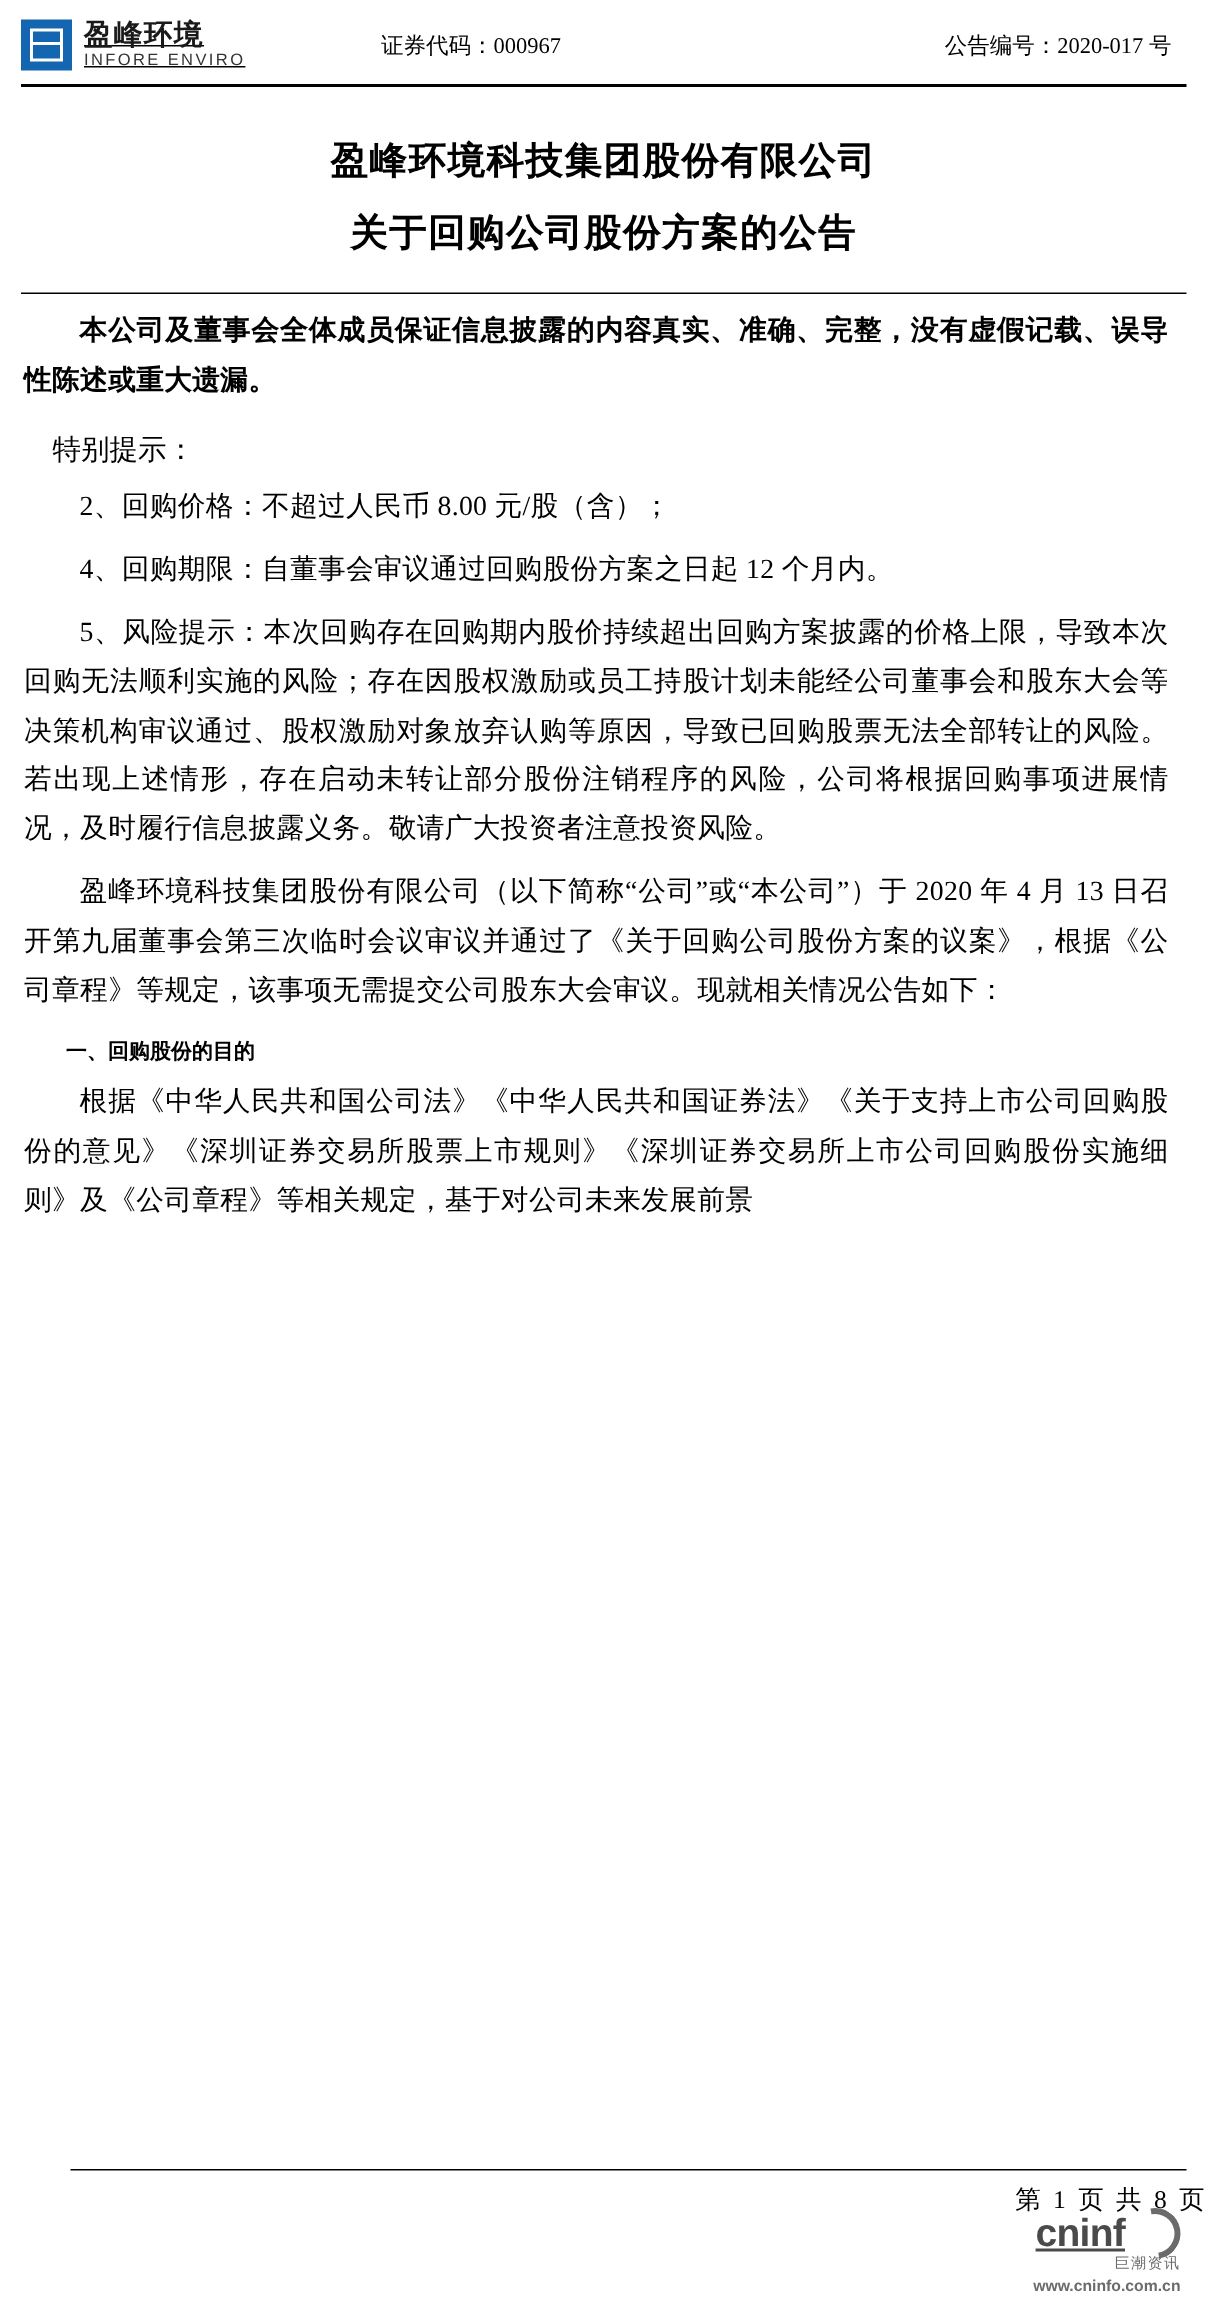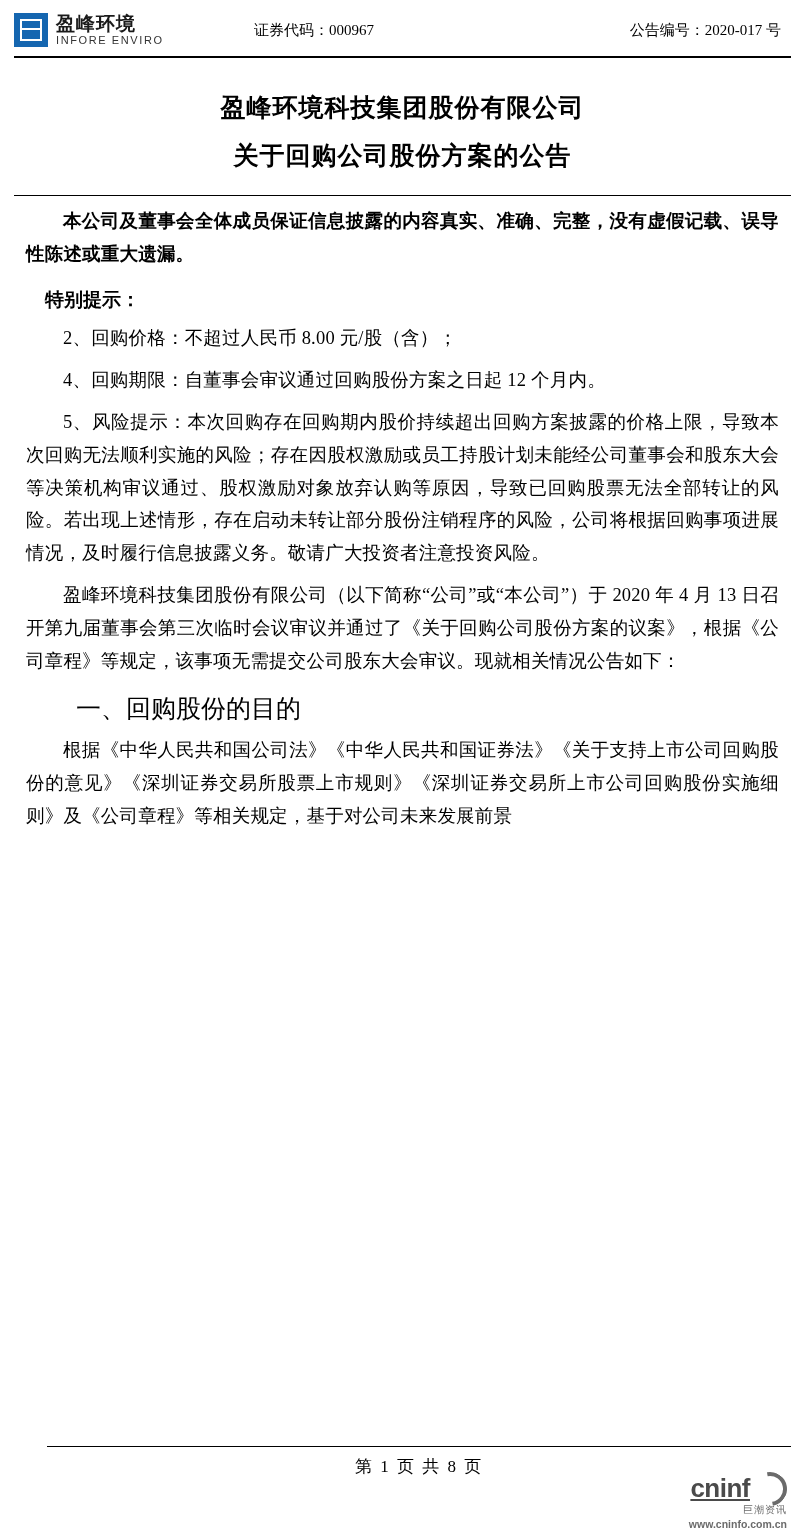--- a/index.html
+++ b/index.html
@@ -54,20 +54,21 @@
   }
   .logo-mark::after {
     content: "";
     position: absolute;
     left: 6px; top: 15px;
     width: 22px; height: 2px;
     background: #ffffff;
   }
   .logo-text {
     line-height: 1.05;
+    text-decoration: underline;
   }
   .logo-cn {
     font-size: 19px;
     font-weight: bold;
     color: #1a1a1a;
     letter-spacing: 1px;
     font-family: "Liberation Sans", sans-serif;
   }
   .logo-en {
     font-size: 11px;
@@ -106,57 +107,57 @@
   }
 
   .rule-thin {
     border: none;
     border-top: 1px solid #000000;
     margin: 12px 14px 0 14px;
   }
 
   
   .content {
-    padding: 0 26px 0 26px;
+    padding: 0 26px 0 16px;
     box-sizing: border-box;
   }
   p.para {
     font-size: 18.5px;
     line-height: 1.78;
     margin: 9px 0;
     text-align: justify;
     text-justify: inter-ideograph;
     letter-spacing: 0.2px;
   }
   p.indent {
     text-indent: 2em;
   }
   p.bold {
     font-weight: bold;
   }
   .section-head {
-    font-size: 25px;
-    font-weight: normal;
+    font-size: 14px;
+    font-weight: bold;
     margin: 14px 0 6px 0;
     text-indent: 2em;
   }
   .tip-head {
     font-size: 19px;
-    font-weight: bold;
+    font-weight: normal;
     margin: 16px 0 6px 0;
     text-indent: 1em;
   }
 
   
   .footer {
     position: absolute;
     left: 0;
     right: 0;
     bottom: 58px;
-    text-align: center;
+    text-align: right;
     margin-left: 33px;
   }
   .footer-rule-top {
     border: none;
     border-top: 1px solid #000000;
     margin: 0 14px 0 14px;
   }
   .page-num {
     font-size: 17px;
     margin-top: 8px;

